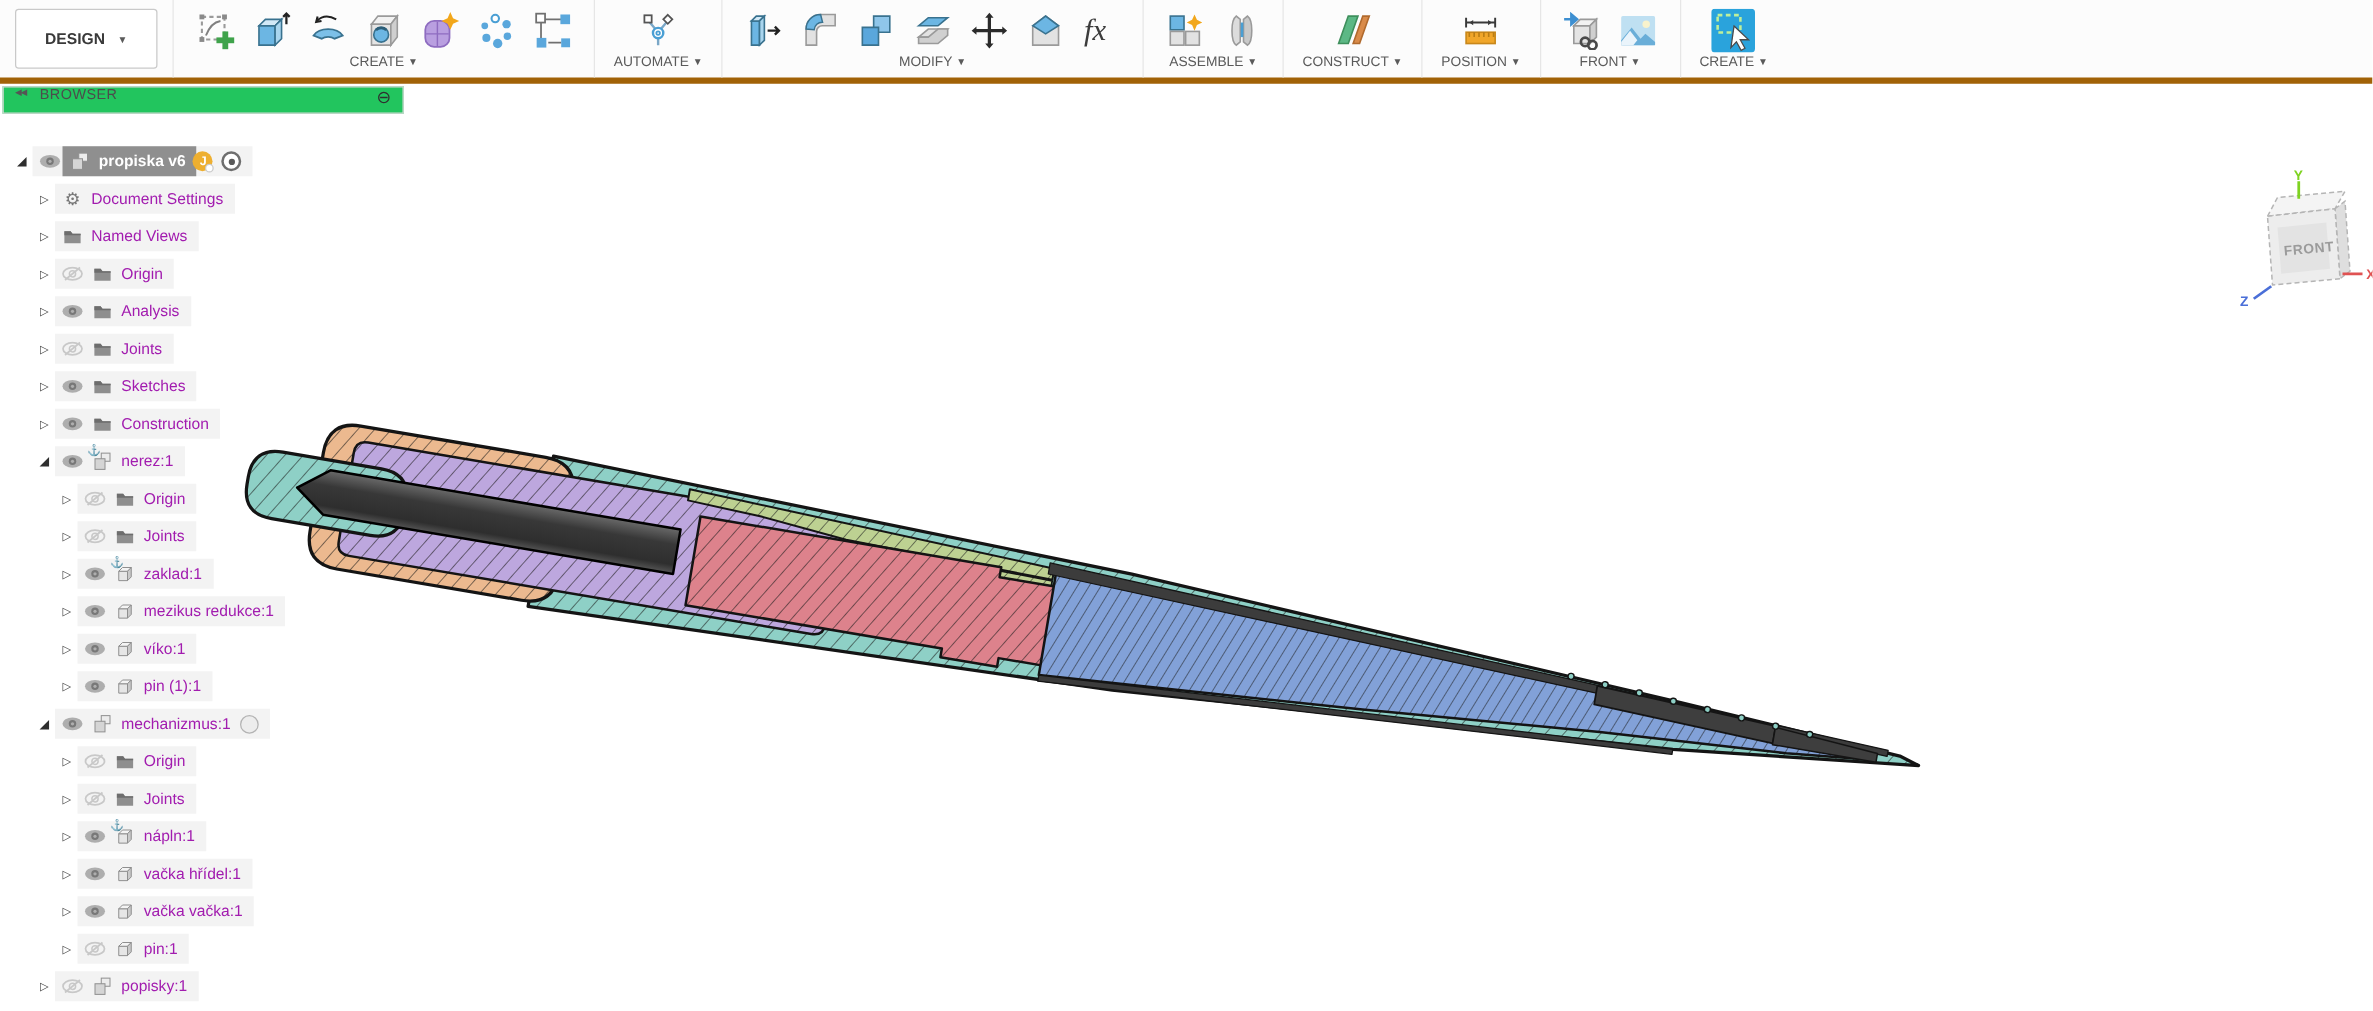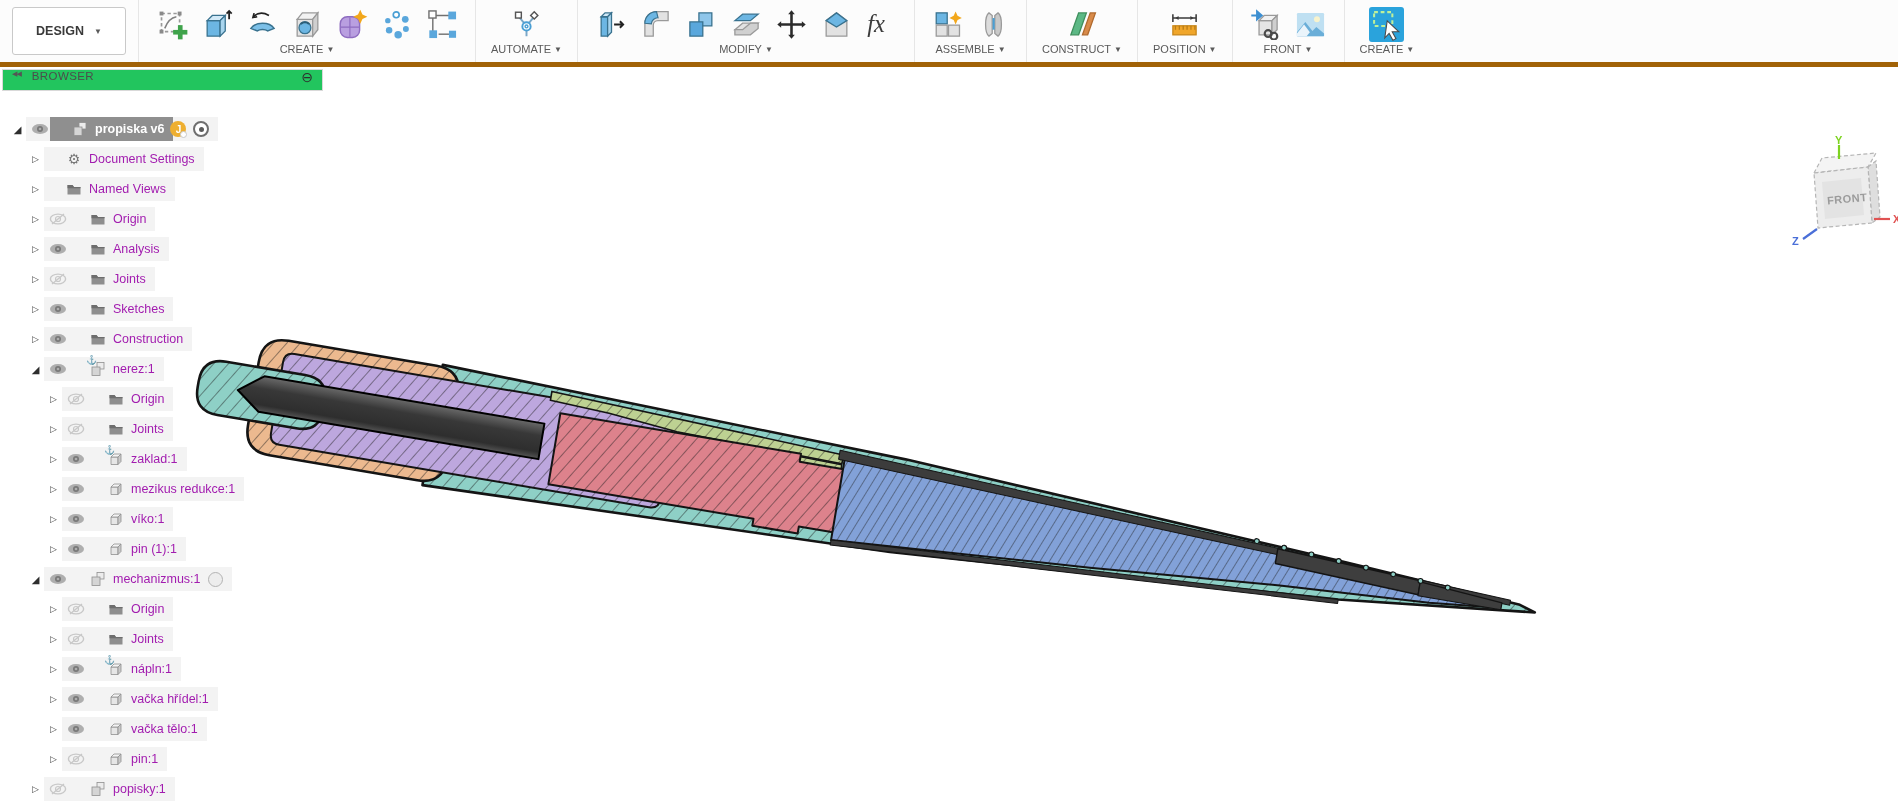--- a/index.html
+++ b/index.html
@@ -35,21 +35,21 @@
   .tree{position:absolute;left:0;top:114px;width:340px;z-index:3}
   .tree-row{height:30px;display:flex;align-items:center}
   .expander{width:17px;flex:none;font-size:9px;color:#474747;text-align:center;cursor:default}
   .expander.exp{font-size:10px;color:#2e2e2e}
   .strip{display:inline-flex;align-items:center;background:#f3f3f3;height:24px;padding:0 9px 0 5px}
   .eye{width:21px;flex:none;display:flex;align-items:center;margin-right:3px}
   .t-icon{width:18px;height:17px;flex:none;display:flex;align-items:center;justify-content:center;
           position:relative;margin-right:6px}
   .t-icon .anchor{position:absolute;left:-3px;top:-6px;font-size:9px;color:#5a5a5a}
   .t-icon .gear{font-size:14px;color:#767676;line-height:1}
-  .namewrap{display:inline-flex;align-items:center;height:24px;padding:0 9px 0 21px;margin:0 -9px 0 -5px}
+  .namewrap{display:inline-flex;align-items:center;height:24px;padding:0 9px 0 5px;margin:0 -9px 0 -5px}
   .tree-row.sel .namewrap{background:#8f8f8f}
   .tree-row.sel .label{color:#fff;font-weight:bold}
   .label{font-size:12.5px;color:#a21caf;white-space:nowrap}
   .avatar{width:16px;height:16px;border-radius:50%;background:#eeaf30;color:#fff;font-size:10px;
           font-weight:bold;display:flex;align-items:center;justify-content:center;position:relative;
           margin-left:6px;flex:none}
   .avatar::after{content:"";position:absolute;right:-1px;bottom:-1px;width:5px;height:5px;
           background:#fff;border-radius:50%;border:1px solid #c9c9c9}
   .radio-active{width:12px;height:12px;border-radius:50%;border:2px solid #6e6e6e;margin-left:7px;
           display:flex;align-items:center;justify-content:center;flex:none;background:#fff}
@@ -807,21 +807,21 @@
           </svg>
         </span>
         <span class="namewrap">
           <span class="t-icon">
             <svg viewBox="0 0 16 16" width="16" height="16">
               <path d="M3 6h7v7.5H3z" fill="#e6e6e6" stroke="#8f8f8f" stroke-width="0.8"></path>
               <path d="M3 6l3-3h7l-3 3z" fill="#f4f4f4" stroke="#8f8f8f" stroke-width="0.8"></path>
               <path d="M10 6l3-3v7.5l-3 3z" fill="#c9c9c9" stroke="#8f8f8f" stroke-width="0.8"></path>
             </svg>
           </span>
-          <span class="label">vačka tělo:1</span>
+          <span class="label">vačka vačka:1</span>
         </span>
       </span>
     </div>
     <div class="tree-row" style="padding-left: 45px;">
       <span class="expander">▷</span>
       <span class="strip">
         <span class="eye">
           <svg viewBox="0 0 18 12" width="18" height="12">
             <ellipse cx="9" cy="6" rx="7.6" ry="4.9" fill="none" stroke="#c8c8c8" stroke-width="1.4"></ellipse>
             <circle cx="9" cy="6" r="2.5" fill="none" stroke="#c8c8c8" stroke-width="1.2"></circle>

